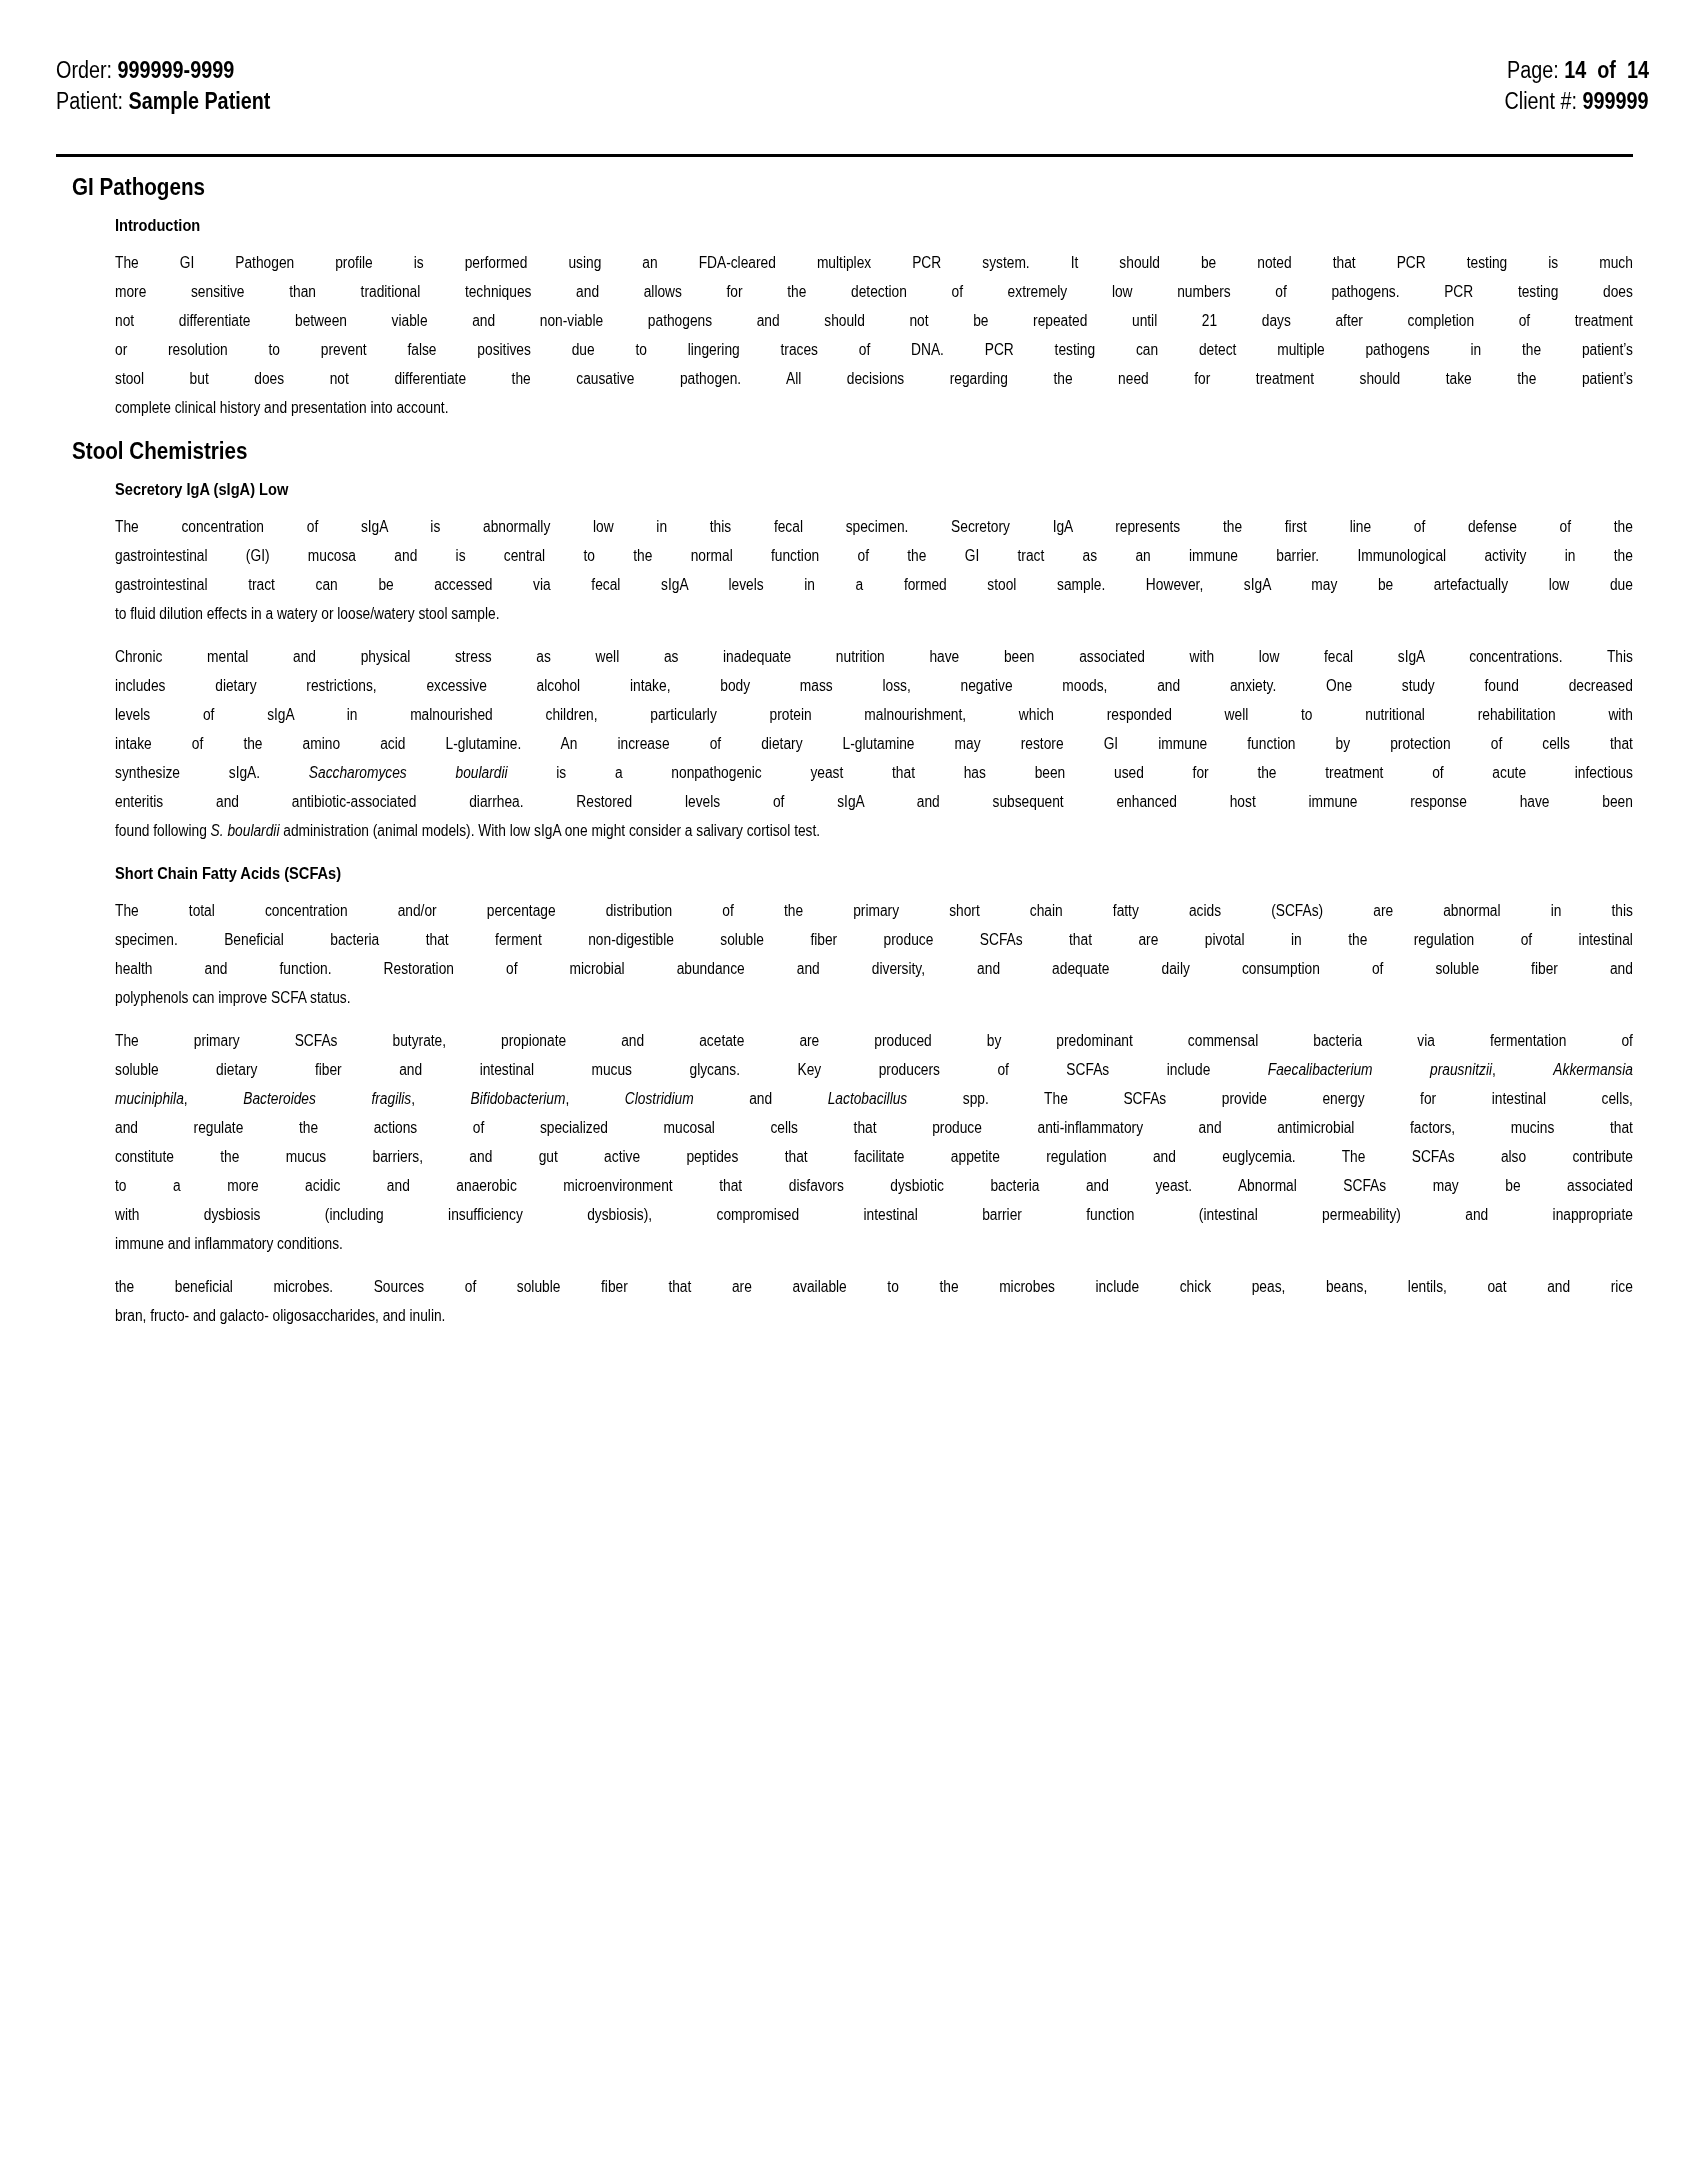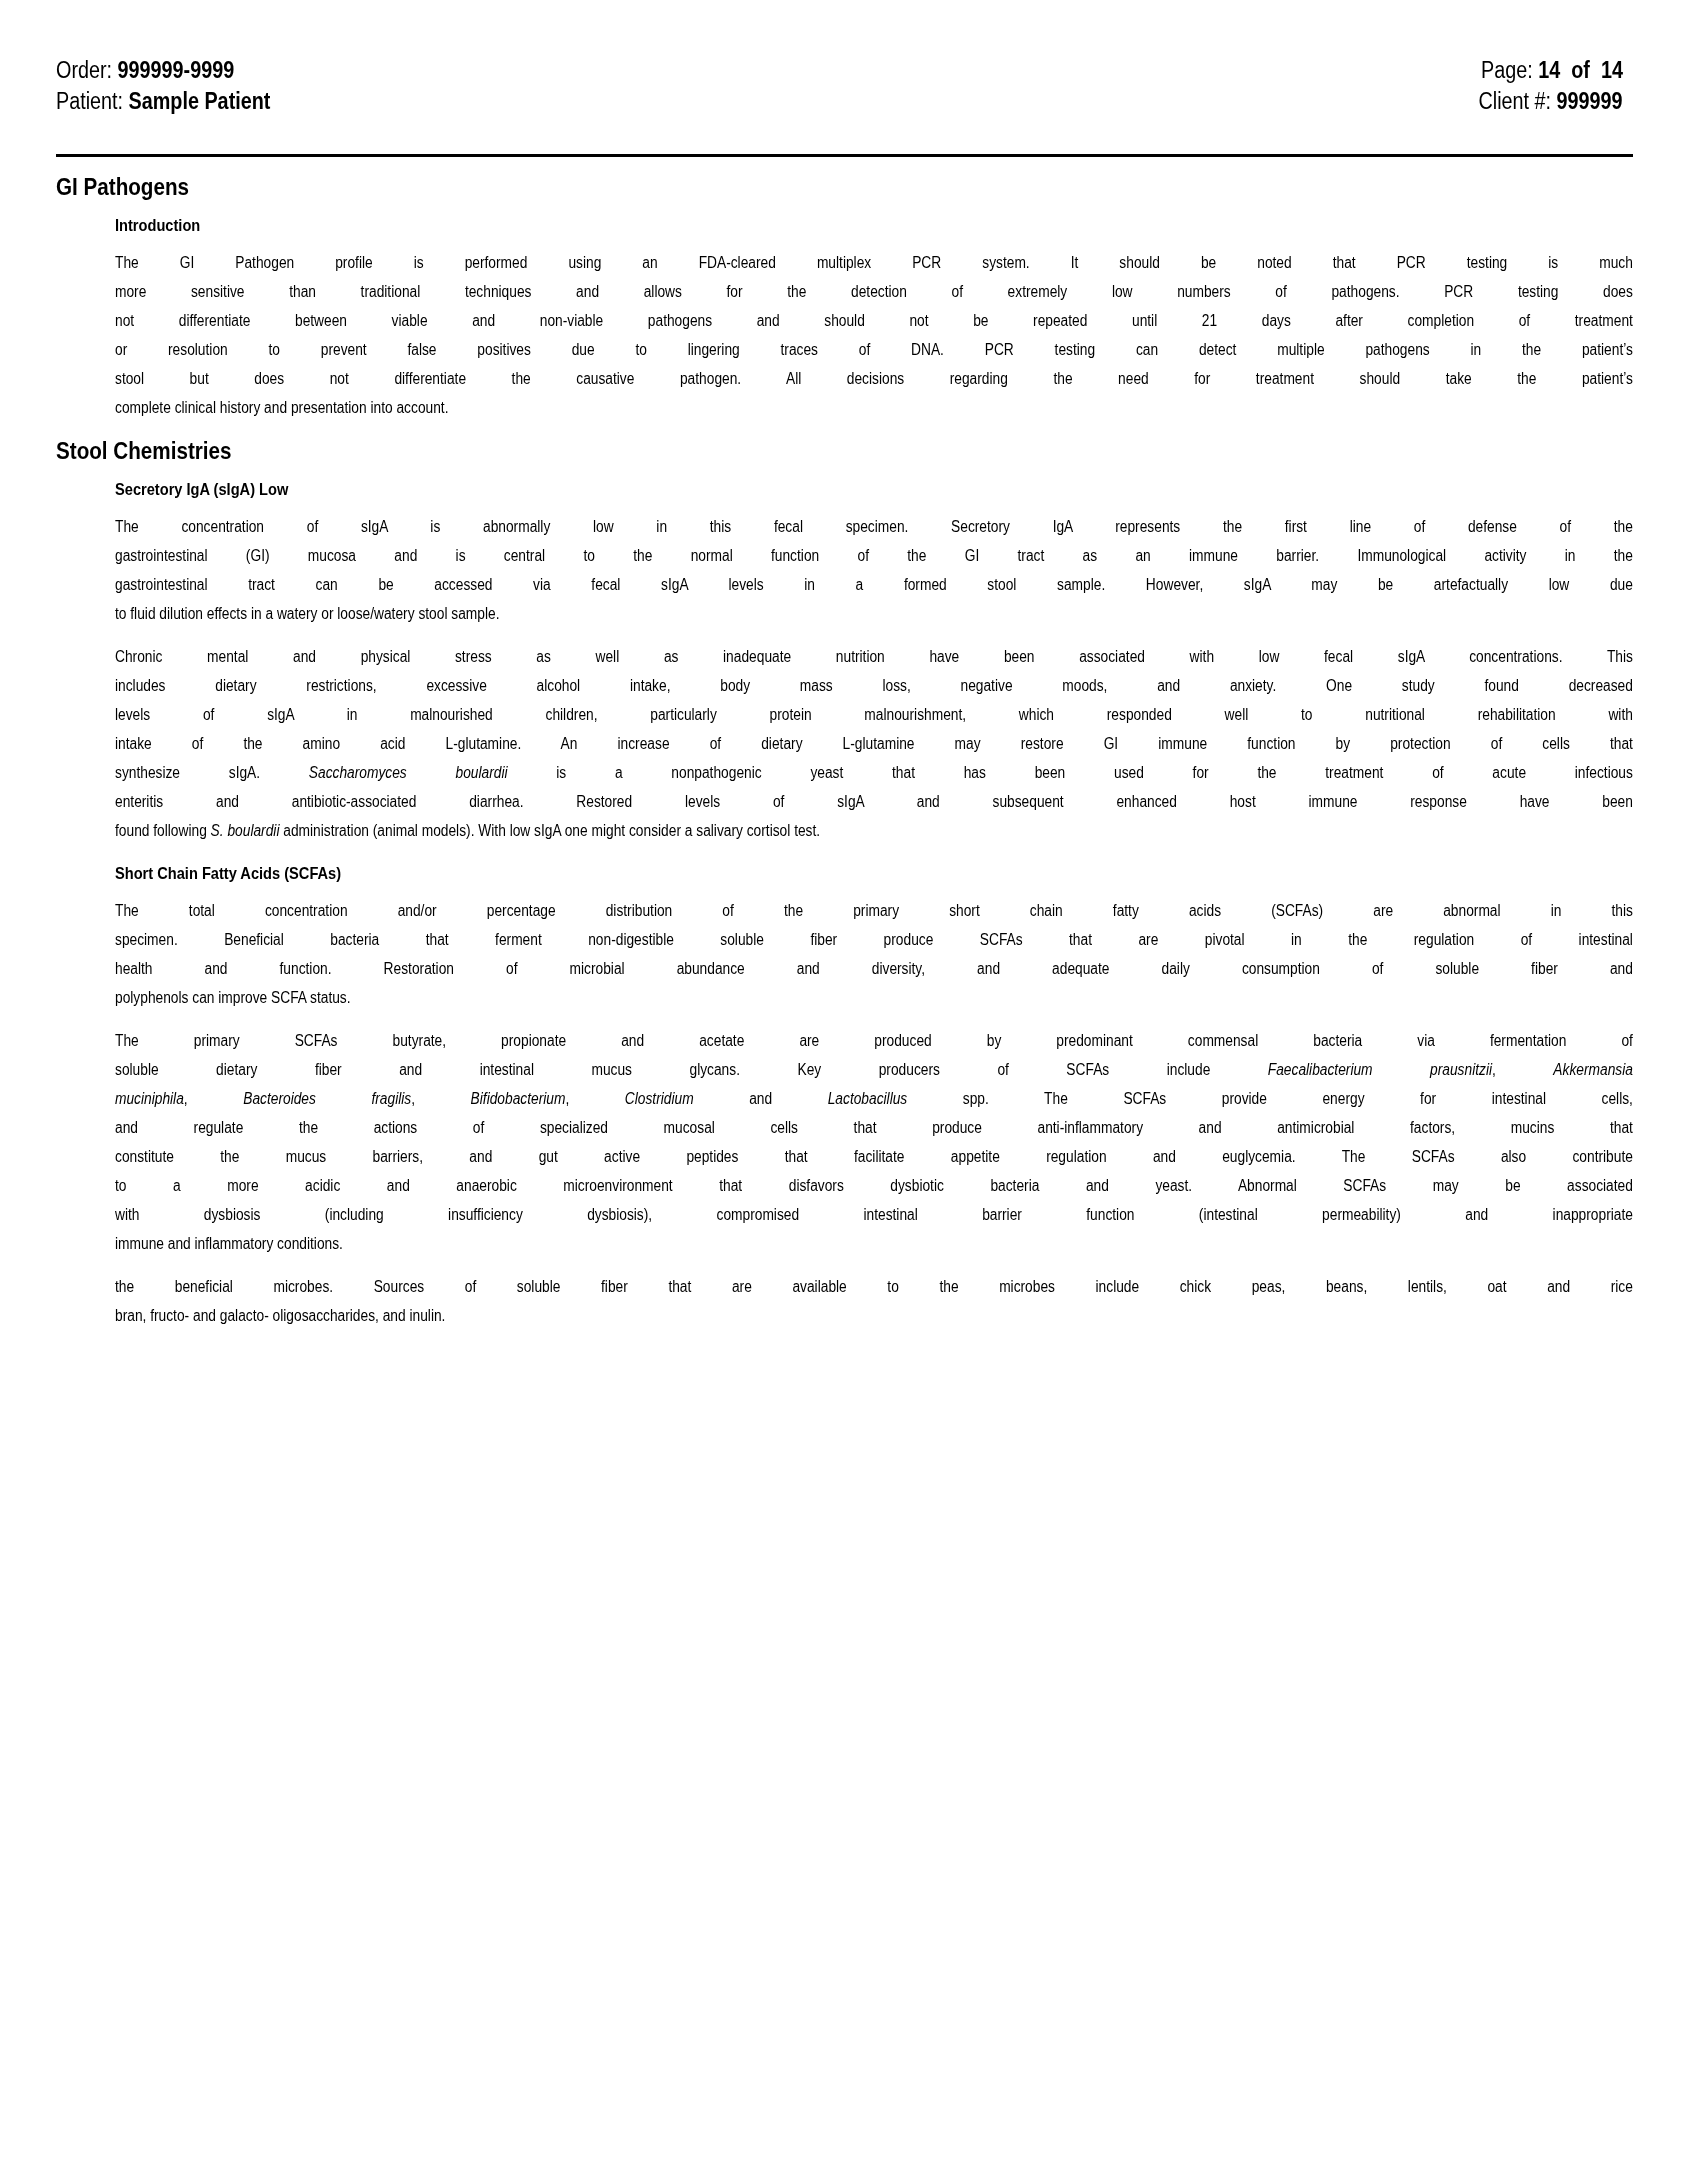--- a/index.html
+++ b/index.html
@@ -1,27 +1,27 @@
 <!DOCTYPE html>
 <html><head>
 <meta charset="utf-8">
 <style>
   html, body { margin:0; padding:0; background:#ffffff; }
   body { width:1683px; height:2178px; position:relative; overflow:hidden; color:#000;
          font-family:"Liberation Sans", sans-serif; }
   .hdr { position:absolute; top:55px; font-size:23px; line-height:31px; }
   .hdr-left { left:56px; }
-  .hdr-right { right:60px; text-align:right;text-decoration:underline; }
+  .hdr-right { right:34px; text-align:right;text-decoration:underline; }
   .hdr b { font-weight:bold; }
   .hdr .cond { display:inline-block; transform:scaleX(0.86); }
   .hdr-left .cond { transform-origin:left center; }
   .hdr-right .cond { transform-origin:right center; }
   .rule { position:absolute; left:56px; width:1577px; top:154px; height:3px; background:#000; }
   .content { position:absolute; left:56px; top:172px; width:1577px; }
-  .h1 { font-weight:bold; font-size:24px; line-height:30px; height:30px; margin:0 0 9px 0; }
+  .h1 { font-weight:bold; font-size:24px; line-height:30px; height:30px; margin:0 0 9px 16px; }
   .h2 { font-weight:bold; font-size:17px; line-height:30px; height:30px; margin:0 0 7px 59px; }
   .h1 span, .h2 span { display:inline-block; transform:scaleX(0.86); transform-origin:left center; white-space:nowrap; }
   .para { margin:0 0 14px 59px; width:1518px; }
   .line { height:29px; line-height:29px; font-size:16px; white-space:nowrap; overflow:visible; }
   .line .inner { display:block; width:1765px; transform:scaleX(0.86); transform-origin:left center;
                  text-align:justify; text-align-last:justify; }
   .line.last .inner { text-align:left; text-align-last:left; }
   .it { font-style:italic; }
 </style>
 </head>

